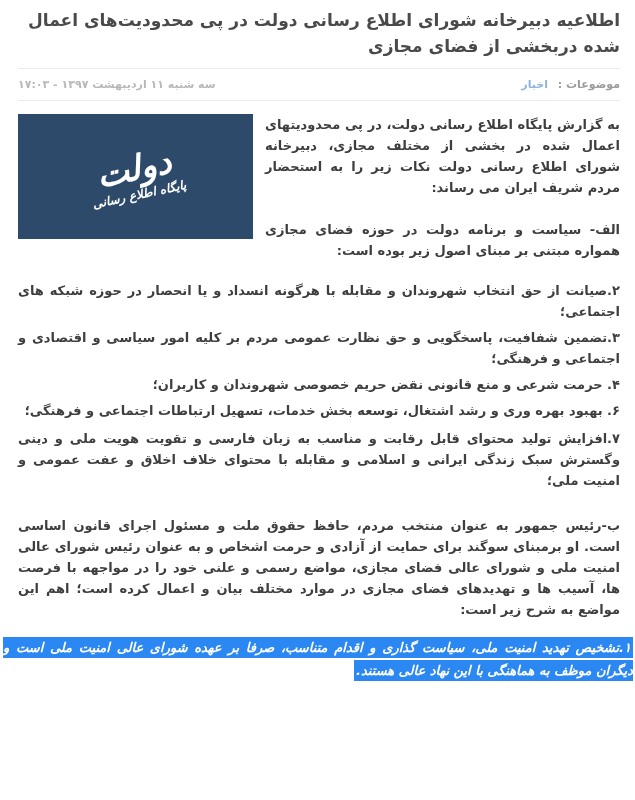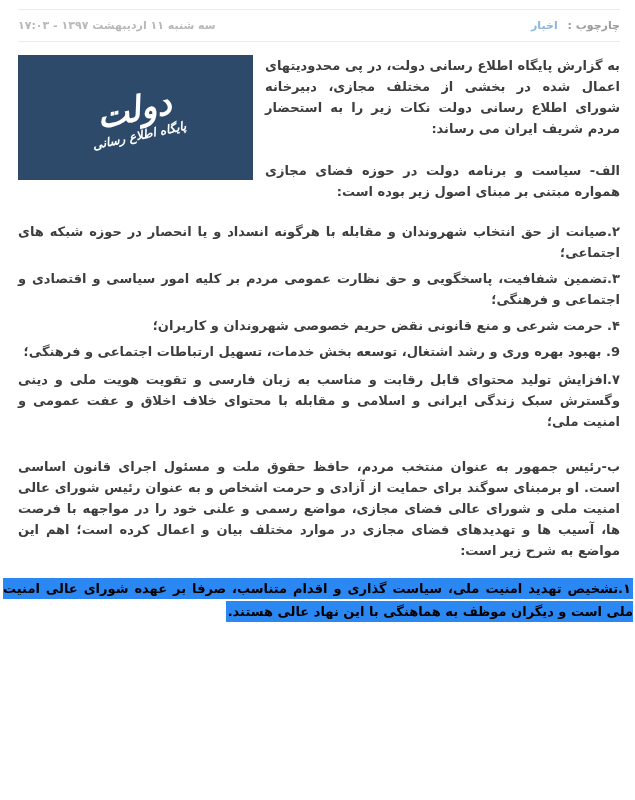--- a/index.html
+++ b/index.html
@@ -29,31 +29,32 @@
   .figure .logo-inner{transform:rotate(-12deg);color:#ffffff;text-align:center;}
   .logo-big{display:block;font-size:34px;line-height:34px;font-style:italic;font-weight:bold;}
   .logo-small{display:block;font-size:12px;line-height:16px;font-style:italic;margin-top:2px;}
   .sp-before{margin-top:21px !important;}
   .items{clear:both;padding-top:14px;}
   .items p{margin-bottom:5px;}
   .items p.multi{margin-bottom:7px;}
   .section-b{margin-top:24px !important;}
   .hl-wrap{margin-top:16px;}
   .hl-wrap p{margin:0 -13px 5px -15px;line-height:23px;text-align:justify;text-align-last:right;}
-  .hl{background:#2b87f2;color:#000000;padding:3px 2px;}
+  .hl{background:#2b87f2;color:#ffffff;padding:3px 2px;font-style:italic;}
 </style>
 </head>
 <body>
 
 <div class="container">
 
+  <h1 class="page-title">اطلاعیه دبیرخانه شورای اطلاع رسانی دولت در پی محدودیت‌های اعمال شده دربخشی از فضای مجازی</h1>
 
   <div class="meta">
     <div class="topics">
-      <span>چارچوب :</span>
+      <span>موضوعات :</span>
       <a href="#">اخبار</a>
     </div>
     <div class="date">سه شنبه ۱۱ اردیبهشت ۱۳۹۷ - ۱۷:۰۳</div>
   </div>
 
   <article>
 
     <div class="figure">
       <div class="logo-inner">
         <span class="logo-big">دولت</span>
@@ -61,21 +62,21 @@
       </div>
     </div>
 
     <p>به گزارش پایگاه اطلاع رسانی دولت، در پی محدودیتهای اعمال شده در بخشی از مختلف مجازی، دبیرخانه شورای اطلاع رسانی دولت نکات زیر را به استحضار مردم شریف ایران می رساند:</p>
     <p class="sp-before">الف- سیاست و برنامه دولت در حوزه فضای مجازی همواره مبتنی بر مبنای اصول زیر  بوده است:</p>
 
     <div class="items">
       <p>۲.صیانت از حق انتخاب شهروندان و مقابله با هرگونه انسداد و یا  انحصار در حوزه شبکه های اجتماعی؛</p>
       <p>۳.تضمین شفافیت، پاسخگویی و حق نظارت عمومی مردم بر کلیه امور سیاسی و اقتصادی و اجتماعی و فرهنگی؛</p>
       <p>۴. حرمت شرعی و منع قانونی نقض حریم خصوصی شهروندان و کاربران؛</p>
-      <p class="multi">9. بهبود بهره وری و رشد اشتغال، توسعه بخش خدمات، تسهیل ارتباطات اجتماعی و فرهنگی؛</p>
+      <p class="multi">۶. بهبود بهره وری و رشد اشتغال، توسعه بخش خدمات، تسهیل ارتباطات اجتماعی و فرهنگی؛</p>
       <p class="multi">۷.افزایش تولید محتوای قابل رقابت و مناسب به زبان فارسی و تقویت هویت ملی و دینی وگسترش سبک زندگی ایرانی و اسلامی و مقابله با محتوای خلاف اخلاق و عفت عمومی و امنیت ملی؛</p>
     </div>
 
     <p class="section-b">ب-رئیس جمهور به عنوان منتخب مردم، حافظ حقوق ملت و مسئول اجرای قانون اساسی است. او برمبنای سوگند برای حمایت از آزادی و حرمت اشخاص و به عنوان رئیس شورای عالی امنیت ملی و شورای عالی فضای مجازی، مواضع رسمی و علنی خود را در مواجهه با فرصت ها، آسیب ها و تهدیدهای فضای مجازی در موارد مختلف بیان و اعمال کرده است؛ اهم این مواضع به شرح زیر است:</p>
 
     <div class="hl-wrap">
       <p><span class="hl">۱.تشخیص تهدید امنیت ملی، سیاست گذاری و اقدام متناسب، صرفا بر عهده شورای عالی امنیت ملی است و دیگران موظف به هماهنگی با این نهاد عالی هستند.</span></p>
 
     </div>
 

